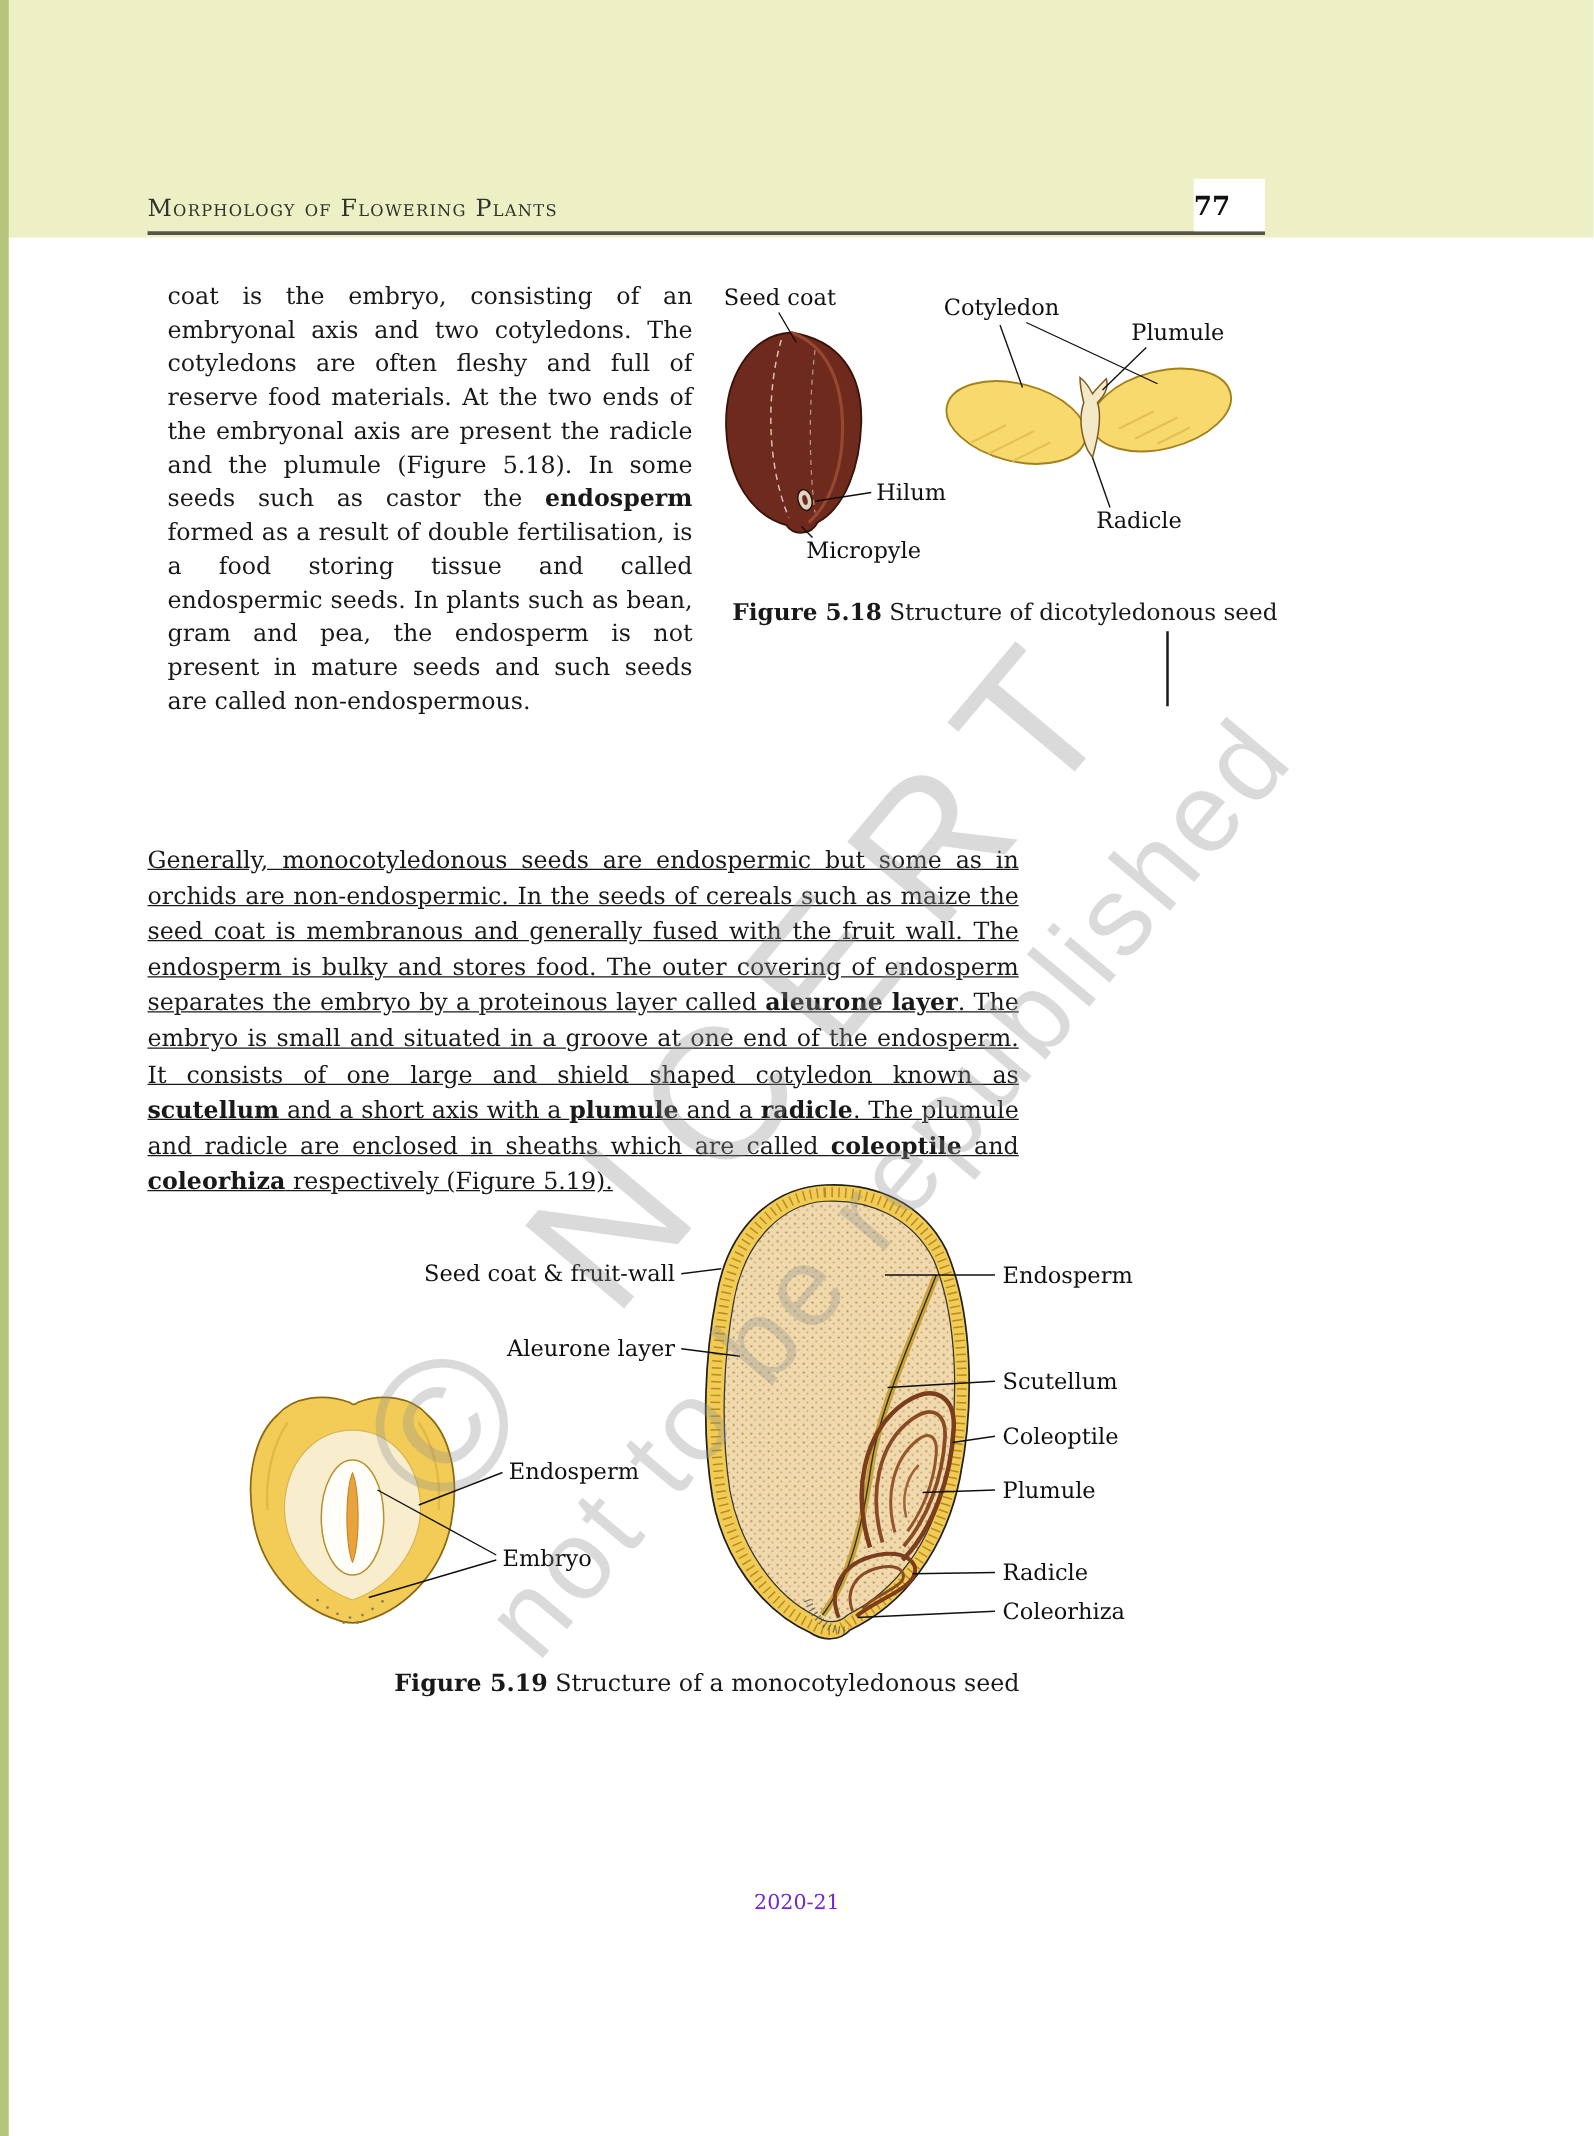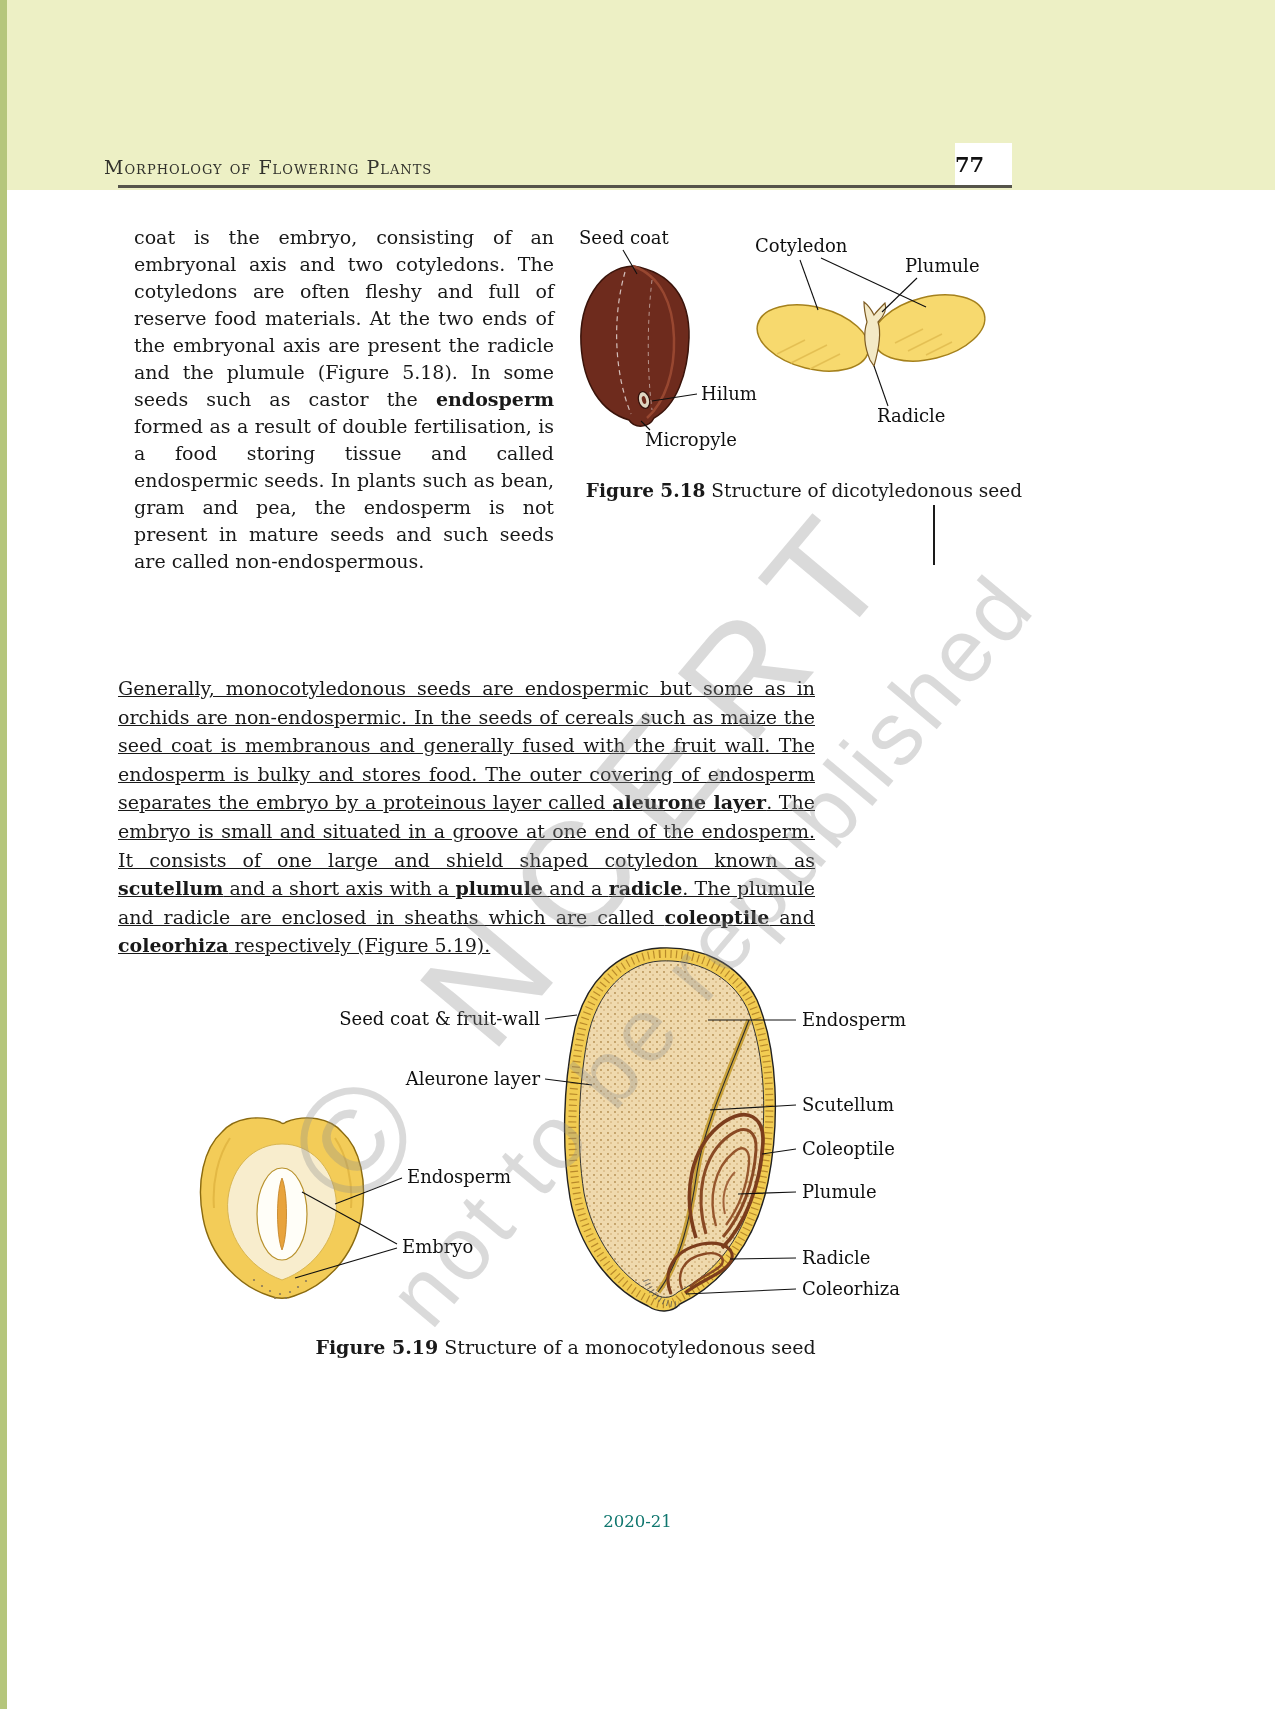--- a/index.html
+++ b/index.html
@@ -3,21 +3,21 @@
 <meta charset="utf-8">
 <style>
   html,body { margin:0; padding:0; background:#ffffff; }
   .page {
     position:relative; width:1275px; height:1709px; background:#ffffff;
     font-family:"DejaVu Serif","Liberation Serif",serif; color:#1b1b1b; overflow:hidden;
   }
   .left-strip { position:absolute; left:0; top:0; width:7px; height:1709px; background:#b5c67c; }
   .top-band   { position:absolute; left:0; top:0; width:1275px; height:190px; background:#edf0c5; }
   .running-head {
-    position:absolute; left:104px; top:156px; font-variant:small-caps;
+    position:absolute; left:118px; top:156px; font-variant:small-caps;
     letter-spacing:1px; font-size:19px; color:#32322c;
   }
   .header-rule { position:absolute; left:118px; top:185px; width:894px; height:3px; background:#55544a; }
   .page-num-box {
     position:absolute; left:955px; top:143px; width:57px; height:42px; background:#ffffff;
     display:flex; align-items:center; justify-content:flex-start; font-weight:bold; font-size:21px; color:#111;
   }
   .para { position:absolute; text-align:justify; font-size:19px; color:#191919; }
   .para1 { left:118px; top:224px; width:420px; line-height:27px;margin-left:16px; }
   .para2 { left:118px; top:674px; width:697px; line-height:28.6px;text-decoration:underline; }
@@ -35,21 +35,21 @@
   .connector { stroke:#101010; stroke-width:1.1; }
   .watermark {
     position:absolute; left:110px; top:360px; width:1060px; height:1060px;
     display:flex; flex-direction:column; justify-content:center; align-items:center; gap:14px;
     transform:rotate(-50deg); color:#8f8f8f; opacity:0.32; pointer-events:none; z-index:5;
     font-family:"Liberation Sans","DejaVu Sans",sans-serif; white-space:nowrap;
   }
   .wm-line1 { font-size:150px; letter-spacing:28px; }
   .wm-line2 { font-size:90px; letter-spacing:5px; }
   .reg-mark { position:absolute; left:933px; top:505px; width:2px; height:60px; background:#1a1a1a; }
-  .footer { position:absolute; left:0; top:1512px; width:1275px; text-align:center; font-size:16.5px; color:#0f766e; }
+  .footer { position:absolute; left:0; top:1512px; width:1275px; text-align:center; font-size:16.5px; color:#6d28d9; }
 </style>
 </head>
 <body>
 
 <div class="page">
 
   <div class="top-band"></div>
   <div class="left-strip"></div>
 
   <div class="running-head">Morphology of Flowering Plants</div>

